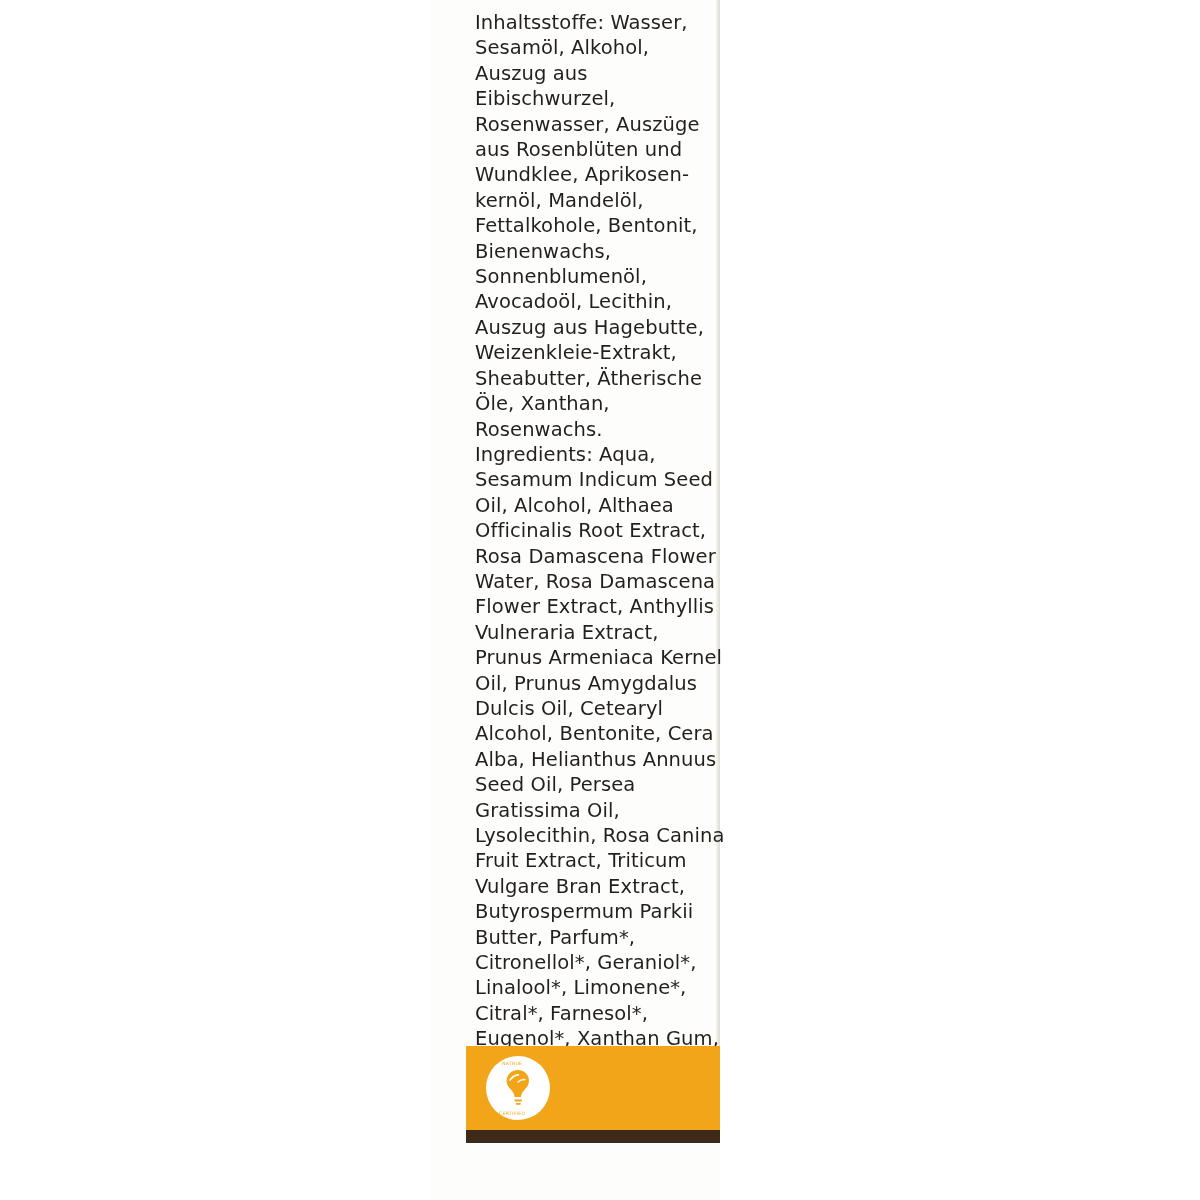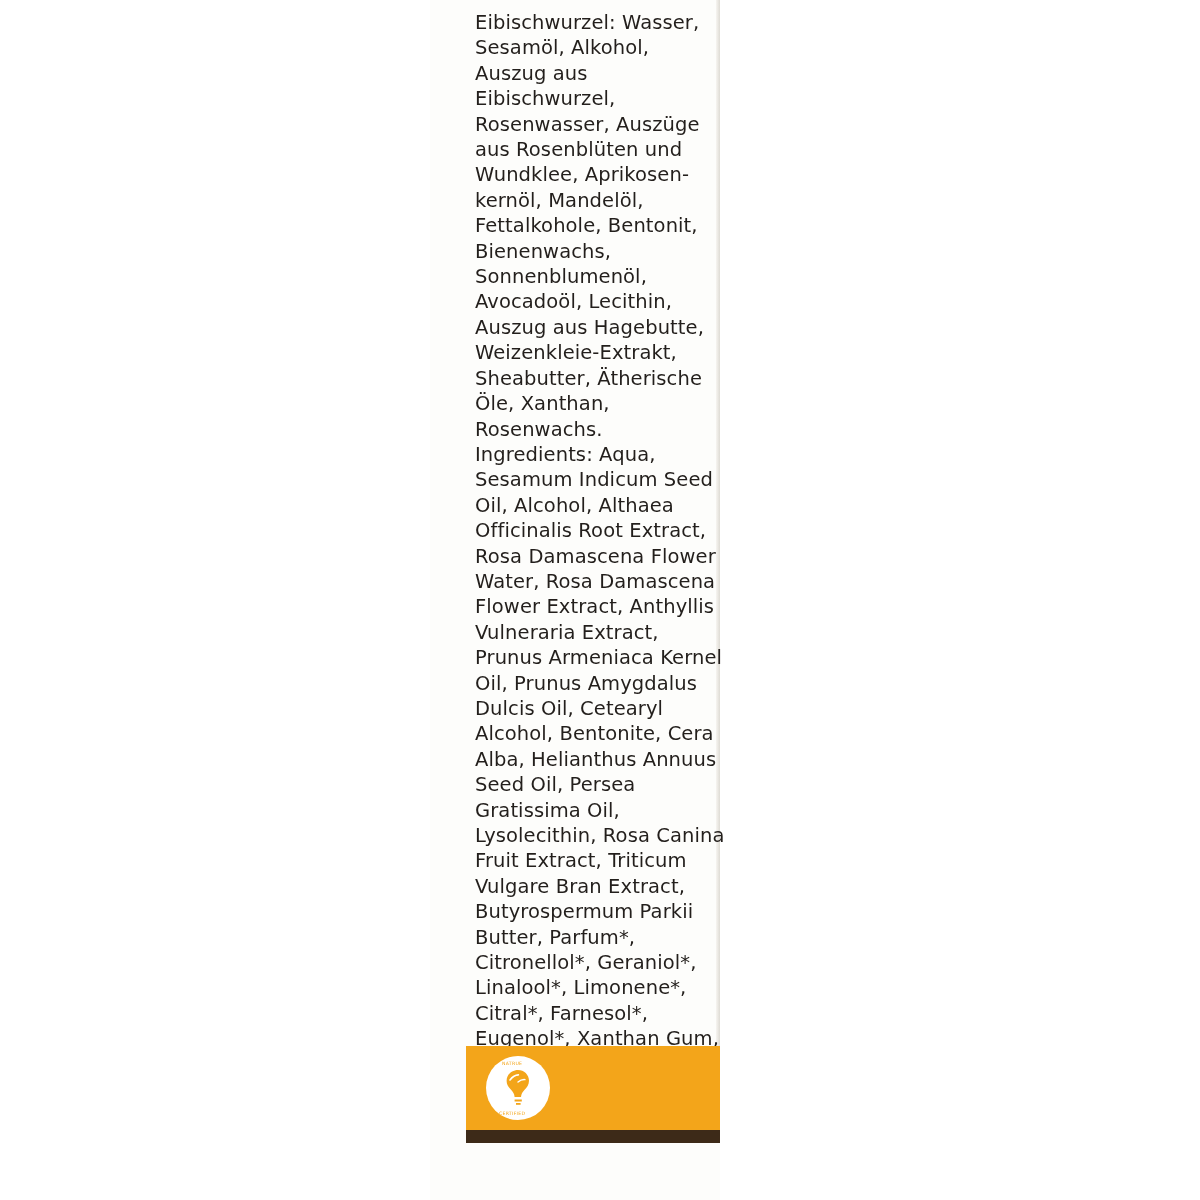--- a/index.html
+++ b/index.html
@@ -122,21 +122,21 @@
 <body>
 
 <div class="scene">
 
   <div class="edge-left"></div>
   <div class="panel"></div>
   <div class="edge-right"></div>
 
   <div class="text-col">
 
-    <p class="block"><span class="lead">Eibischwurzel:</span><span> Wasser, Sesamöl, Alkohol, Auszug aus Eibischwurzel, Rosenwasser, Auszüge aus Rosenblüten und Wundklee, Aprikosen­kernöl, Mandelöl, Fettalko­hole, Bentonit, Bienenwachs, Sonnenblumenöl, Avocadoöl, Lecithin, Auszug aus Hage­butte, Weizenkleie-Extrakt, Sheabutter, Ätherische Öle, Xanthan, Rosenwachs.</span></p>
+    <p class="block"><span class="lead">Inhaltsstoffe:</span><span> Wasser, Sesamöl, Alkohol, Auszug aus Eibischwurzel, Rosenwasser, Auszüge aus Rosenblüten und Wundklee, Aprikosen­kernöl, Mandelöl, Fettalko­hole, Bentonit, Bienenwachs, Sonnenblumenöl, Avocadoöl, Lecithin, Auszug aus Hage­butte, Weizenkleie-Extrakt, Sheabutter, Ätherische Öle, Xanthan, Rosenwachs.</span></p>
 
     <p class="block"><span class="lead">Ingredients:</span><span> Aqua, Sesamum Indicum Seed Oil, Alcohol, Althaea Officinalis Root Extract, Rosa Damascena Flower Water, Rosa Damascena Flower Extract, Anthyllis Vulneraria Extract, Prunus Armeniaca Kernel Oil, Prunus Amygdalus Dulcis Oil, Cetearyl Alcohol, Bento­nite, Cera Alba, Helianthus Annuus Seed Oil, Persea Gratissima Oil, Lysolecithin, Rosa Canina Fruit Extract, Triticum Vulgare Bran Ext­ract, Butyrospermum Parkii Butter, Parfum*, Citronellol*, Geraniol*, Linalool*, Limone­ne*, Citral*, Farnesol*, Eugenol*, Xanthan Gum, Rosa Damascena Flower Cera.</span></p>
 
     <p class="block gap">*aus natürlichen ätherischen Ölen</p>
     <p class="block">*from natural essential oils</p>
 
   </div>
 
   <div class="orange-band"></div>
   <div class="brown-band"></div>

